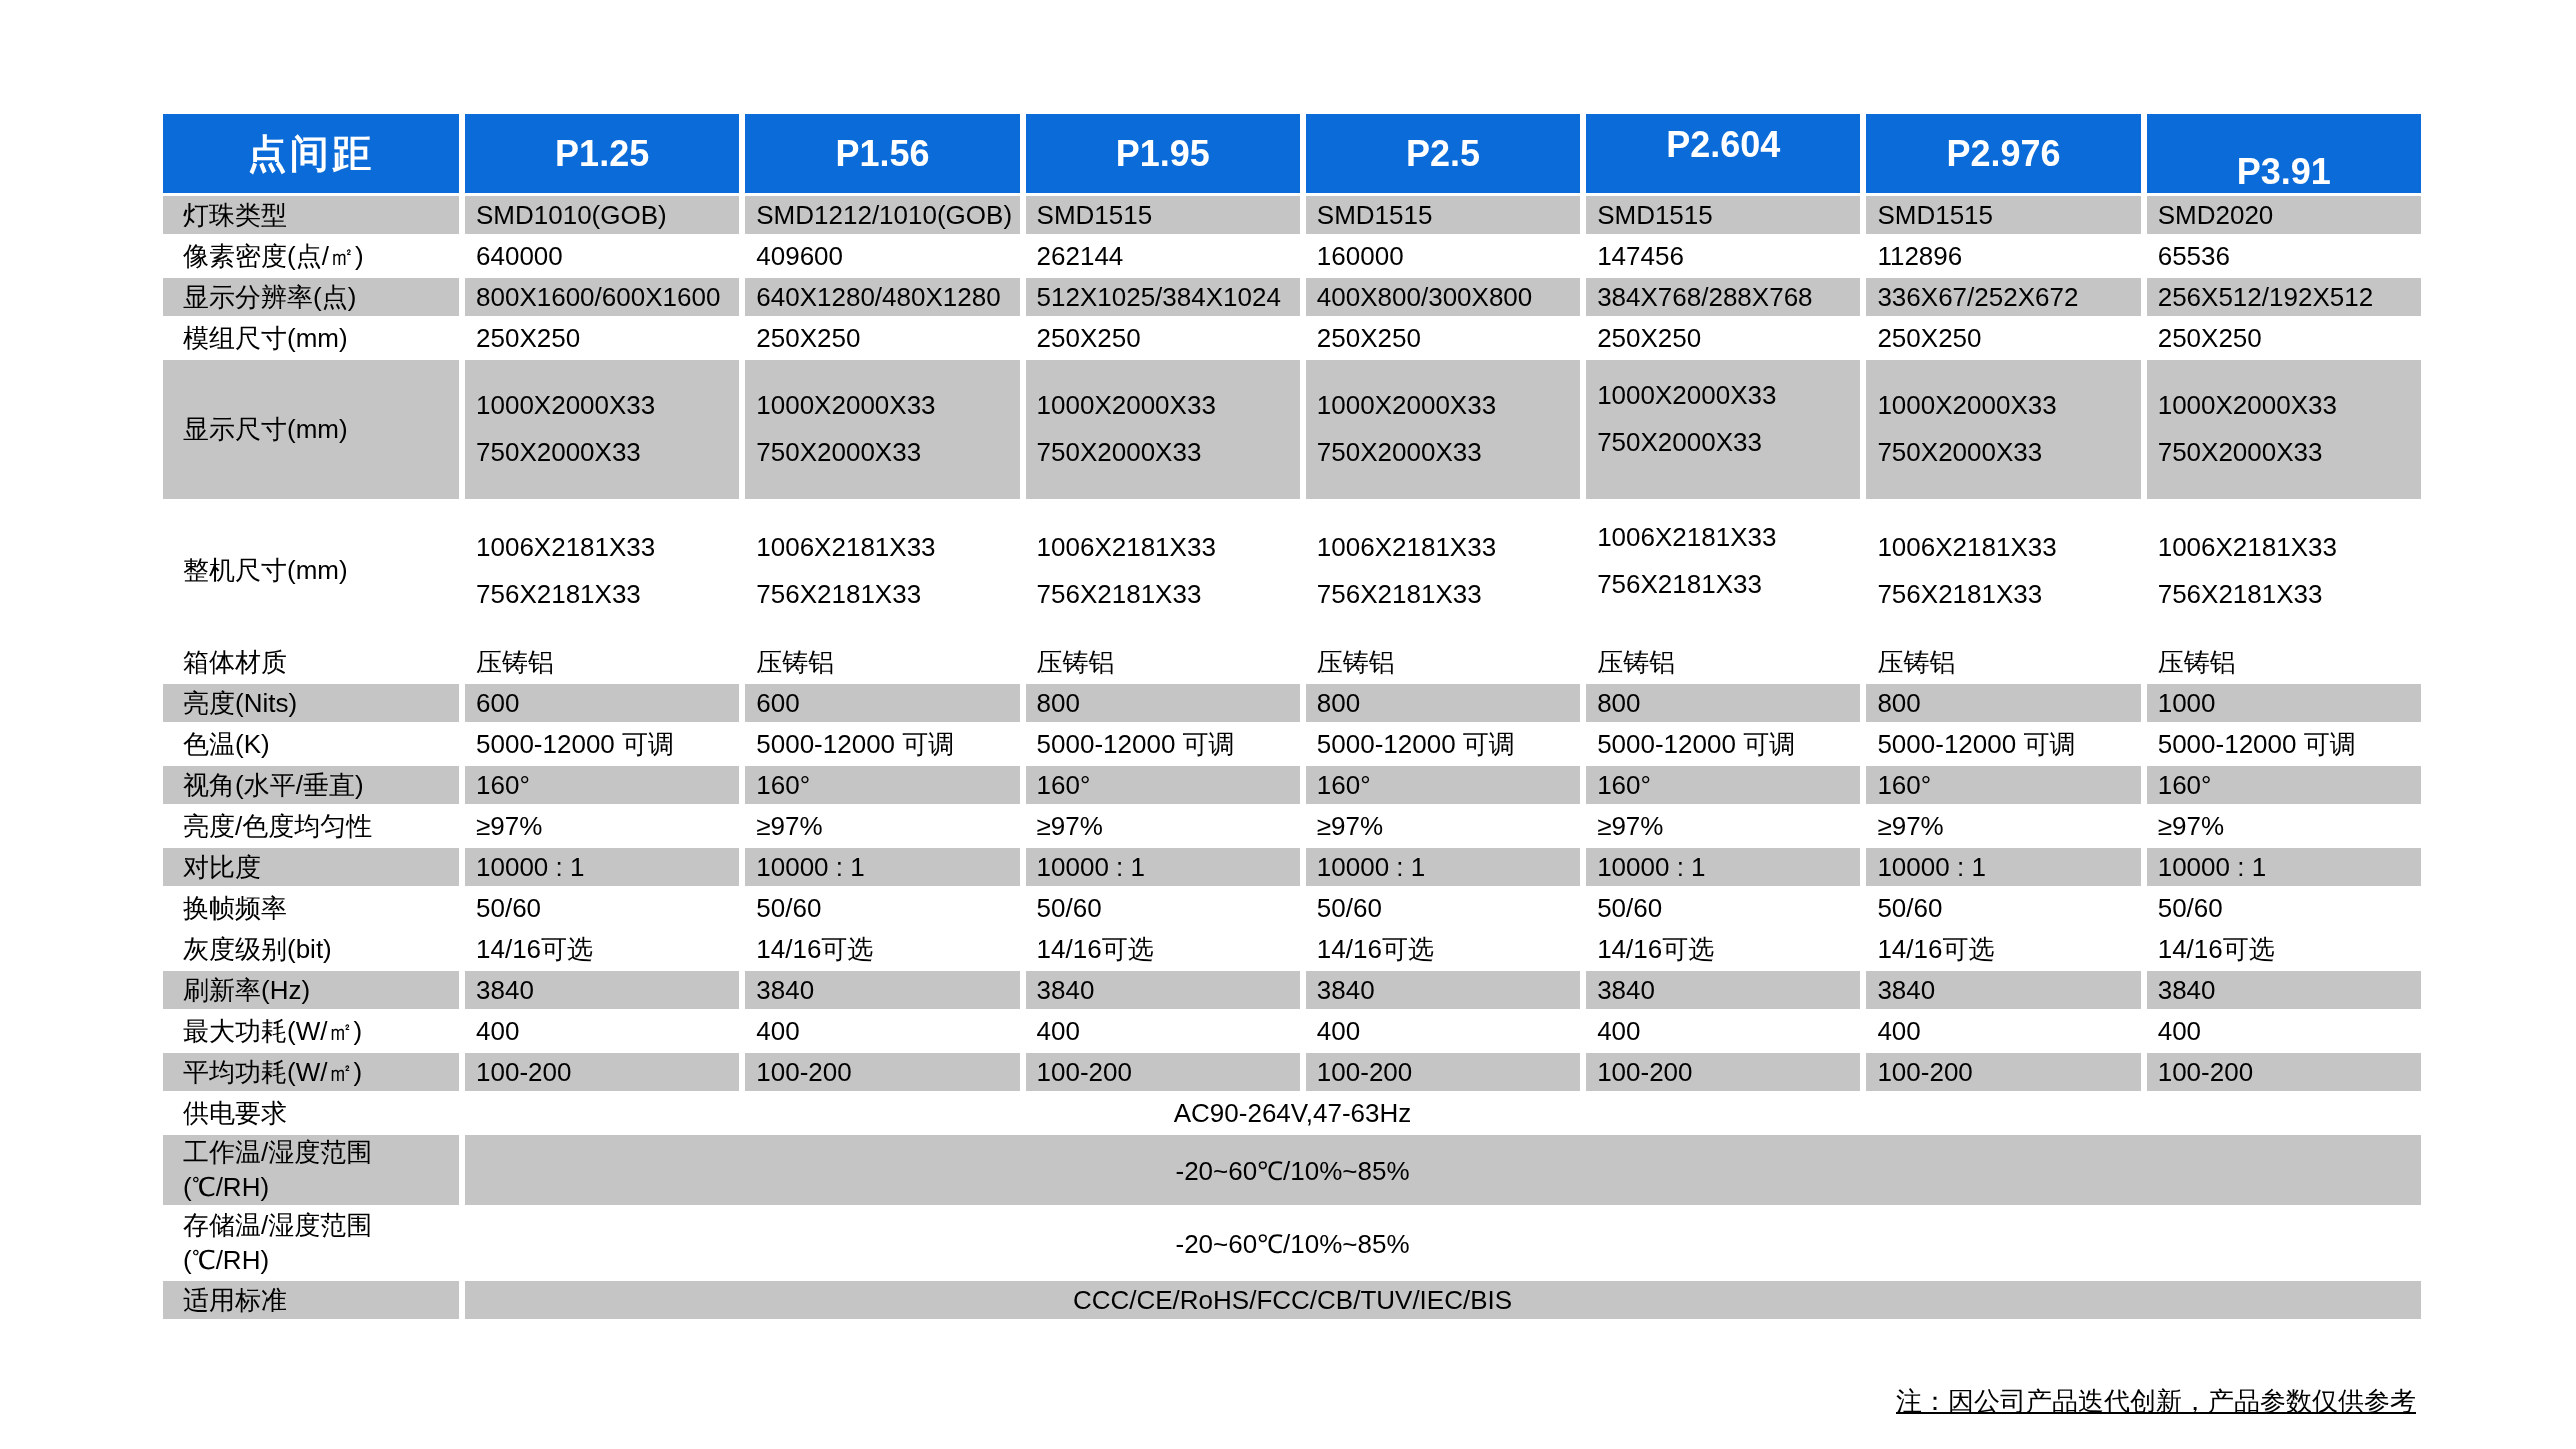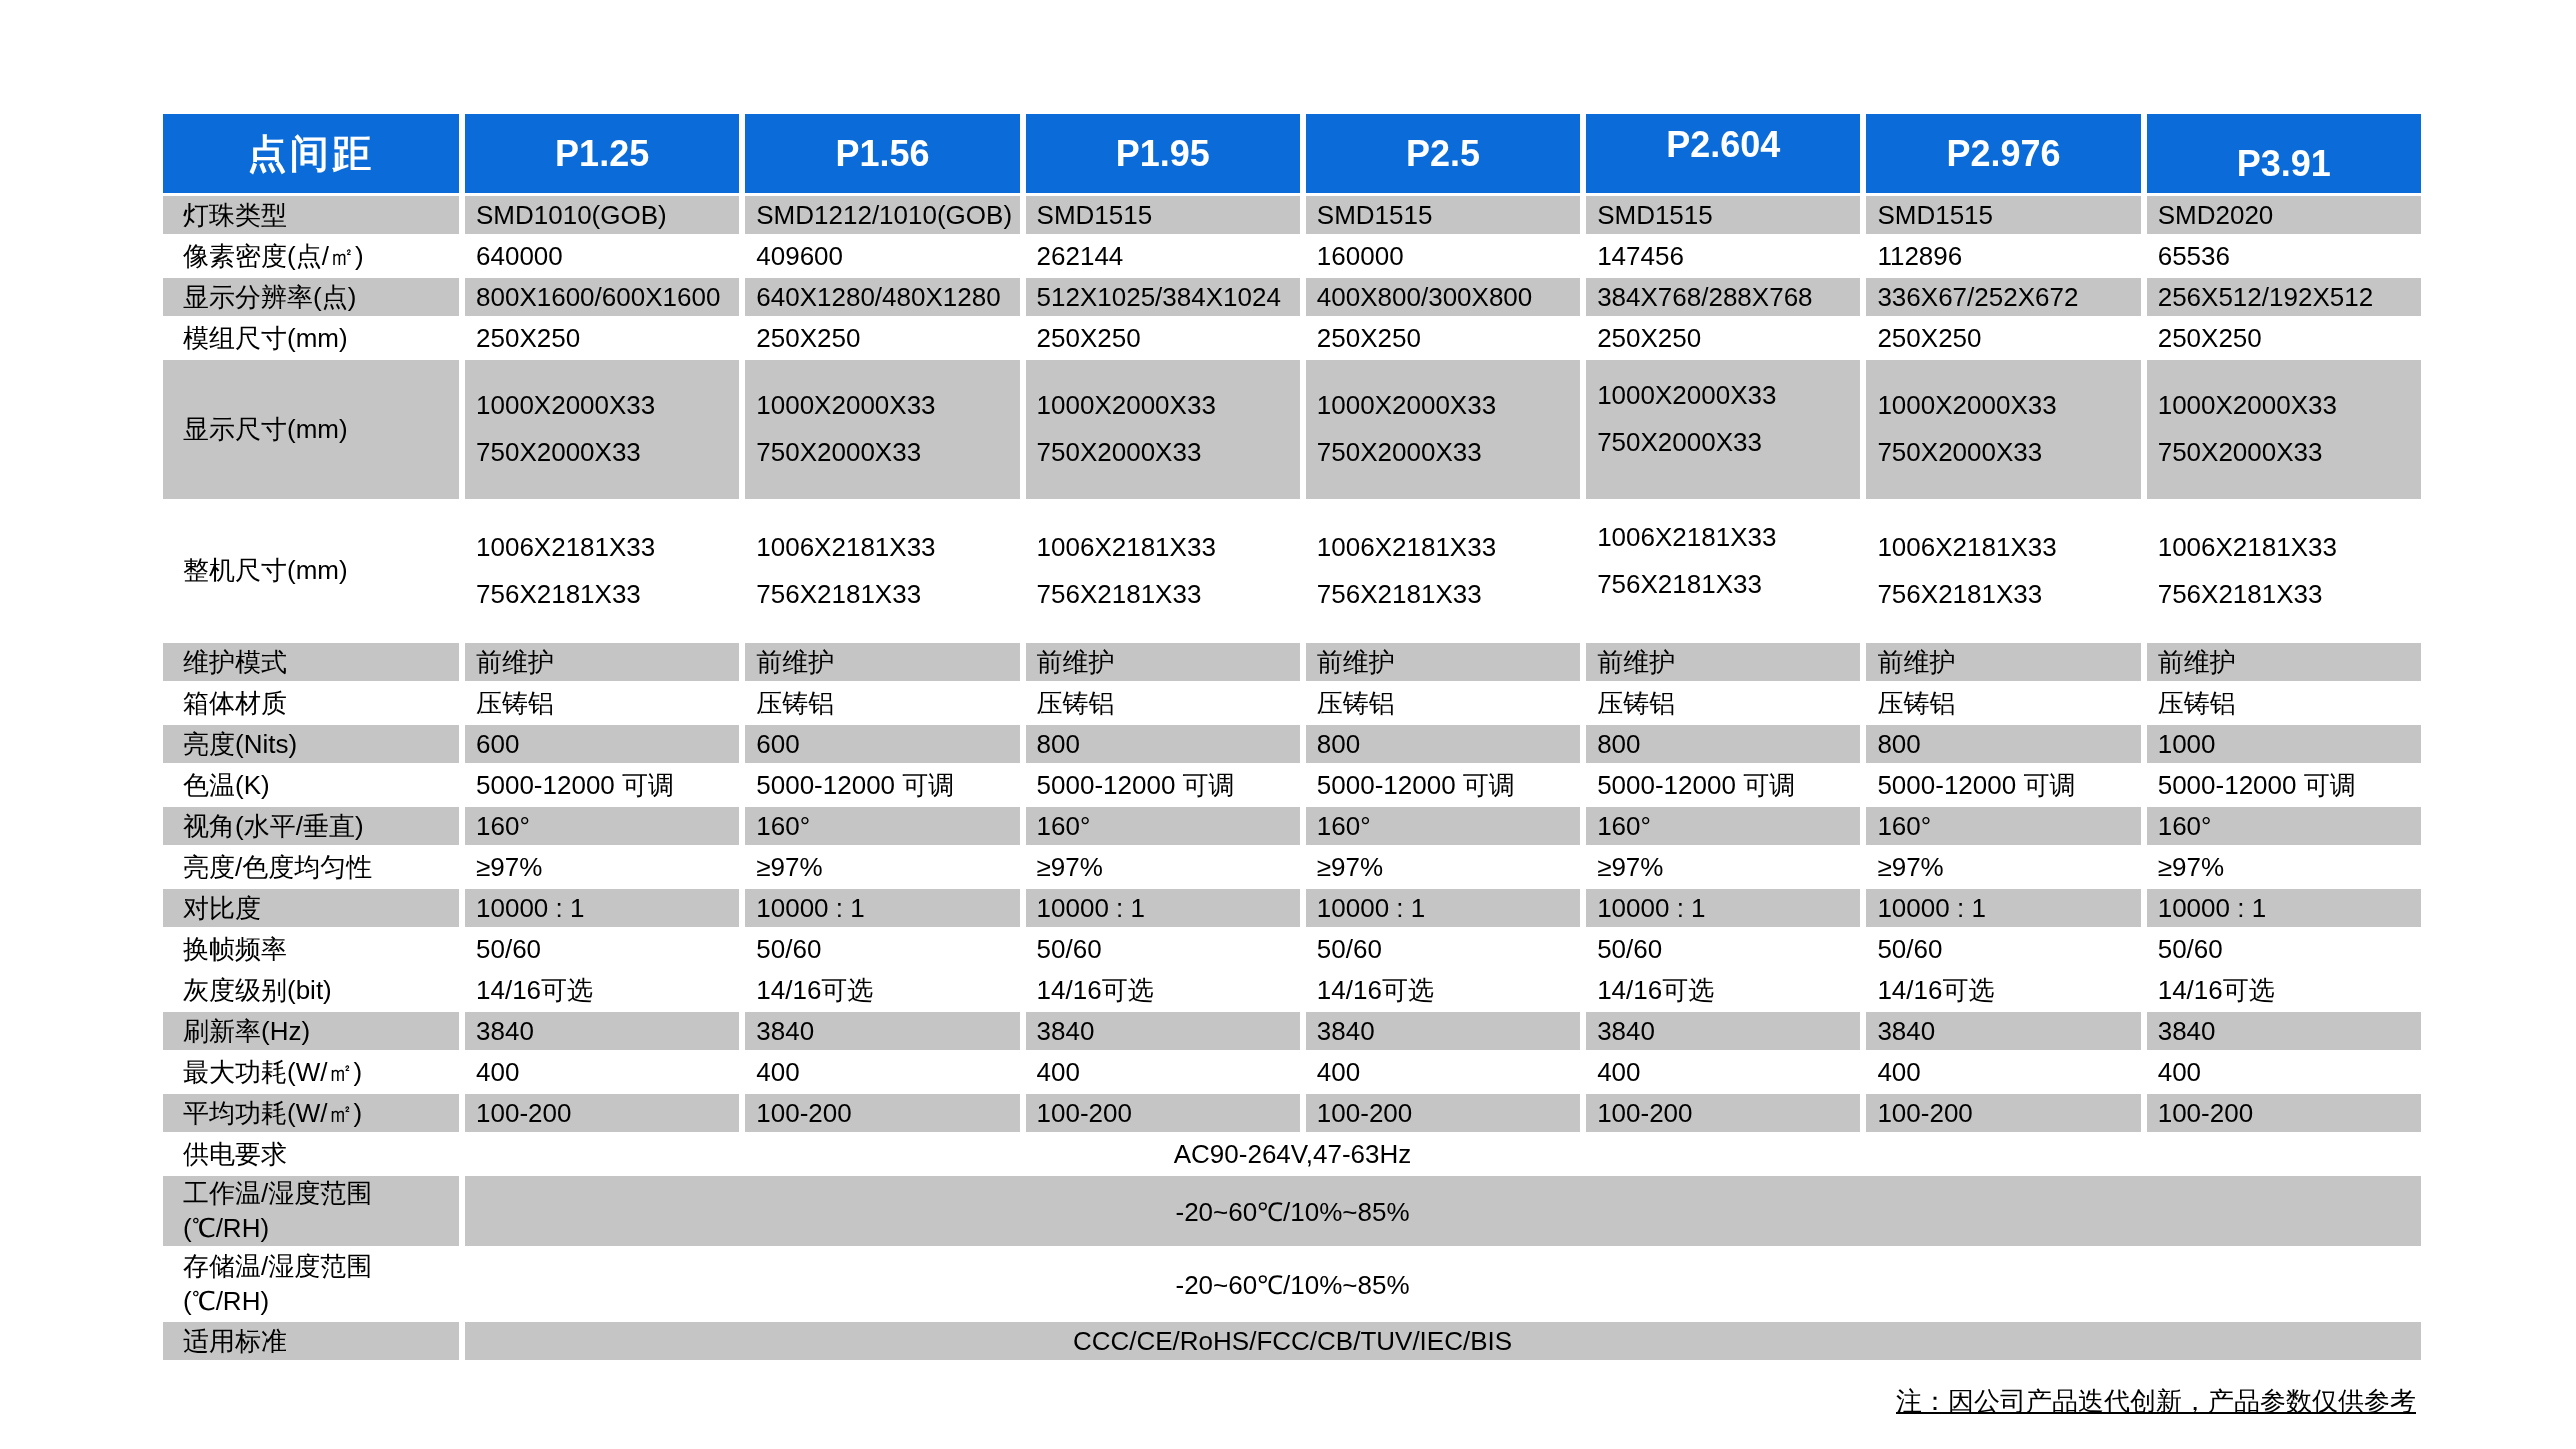--- a/index.html
+++ b/index.html
@@ -29,21 +29,21 @@
     font-weight: bold;
     height: 79px;
     text-align: center;
     vertical-align: middle;
     padding: 0;
   }
   thead th.corner { font-size: 39px; letter-spacing: 3.4px; }
   thead .hspan { position: relative; display: inline-block; }
   
   thead th:nth-child(6) .hspan { top: -8.6px; }
-  thead th:nth-child(8) .hspan { top: 10px; }
+  thead th:nth-child(8) .hspan { top: 18px; }
   tbody td {
     font-size: 26px;
     height: 38px;
     vertical-align: middle;
     padding: 0 3.4px 0 11px;
     white-space: pre-line;
     overflow: hidden;
     background: #ffffff;
   }
   tr.gray td { background: var(--row-gray, #c5c5c5); }
@@ -160,30 +160,20 @@
 756X2181X33</td>
           <td>1006X2181X33
 756X2181X33</td>
           <td>1006X2181X33
 756X2181X33</td>
           <td>1006X2181X33
 756X2181X33</td>
           <td>1006X2181X33
 756X2181X33</td>
         </tr>
-        <tr class="gray">
-          <td class="rowlabel">维护模式</td>
-          <td>前维护</td>
-          <td>前维护</td>
-          <td>前维护</td>
-          <td>前维护</td>
-          <td>前维护</td>
-          <td>前维护</td>
-          <td>前维护</td>
-        </tr>
         <tr class="">
           <td class="rowlabel">箱体材质</td>
           <td>压铸铝</td>
           <td>压铸铝</td>
           <td>压铸铝</td>
           <td>压铸铝</td>
           <td>压铸铝</td>
           <td>压铸铝</td>
           <td>压铸铝</td>
         </tr>

